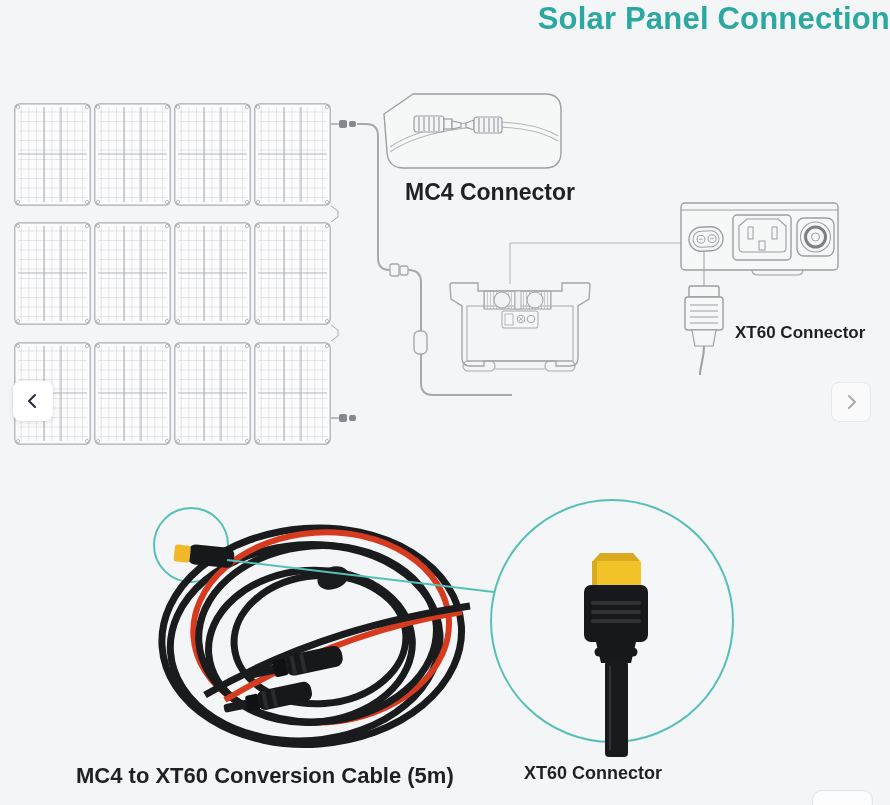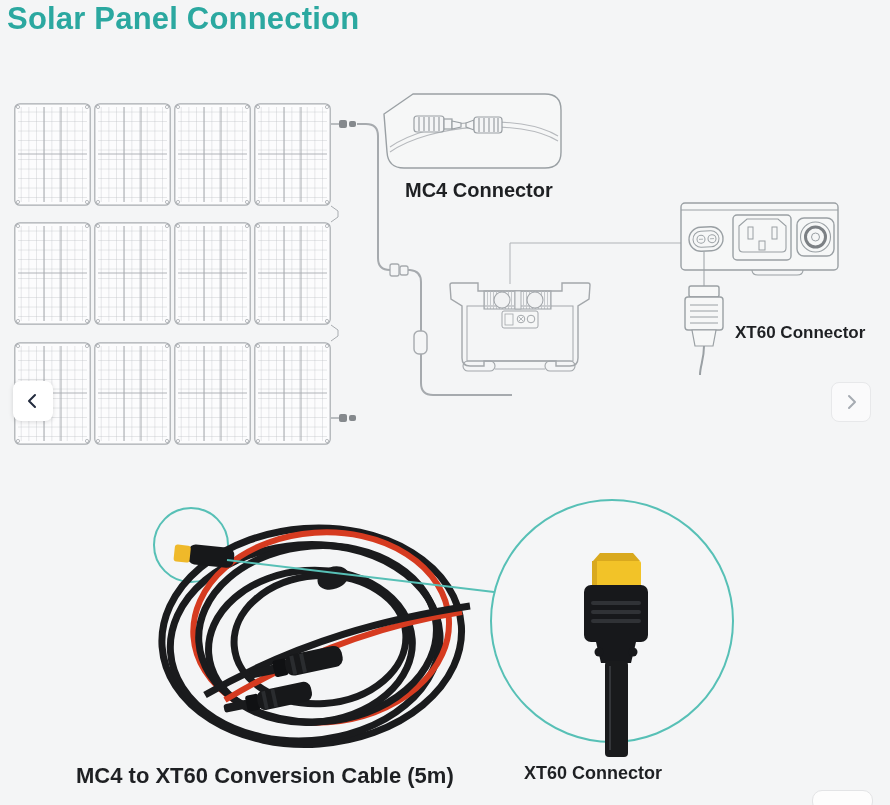--- a/index.html
+++ b/index.html
@@ -1,25 +1,25 @@
 <!DOCTYPE html>
 <html><head>
 <meta charset="utf-8">
 <style>
   * { margin:0; padding:0; box-sizing:border-box; }
   html,body { width:890px; height:805px; }
   body { font-family:"Liberation Sans", sans-serif; background:#f4f5f6; }
   .stage { position:relative; width:890px; height:805px; background:#f4f5f6; overflow:hidden; }
   .art { position:absolute; inset:0; width:890px; height:805px; }
   .title {
-    position:absolute; top:1px; left:7px; right:0; text-align:left;
+    position:absolute; top:1px; left:0; right:0; text-align:right;
     font-size:31px; font-weight:700; letter-spacing:0.2px; color:#2ba8a0;
   }
   .lbl { position:absolute; font-weight:700; color:#1e2023; white-space:nowrap; }
-  .lbl-mc4      { top:179px; left:405px; font-size:20px; }
+  .lbl-mc4      { top:179px; left:405px; font-size:23px; }
   .lbl-xt60-top { top:323px; left:735px; font-size:17px; }
   .lbl-cable    { top:763px; left:76px;  font-size:22px; }
   .lbl-xt60-bot { top:763px; left:524px; font-size:18px; }
   .navbtn {
     position:absolute; width:40px; height:40px; border-radius:8px;
     background:#ffffff; display:flex; align-items:center; justify-content:center;
     cursor:pointer; border:1px solid #ececee;
   }
   .navbtn.prev { left:13px; top:381px; border:none; box-shadow:0 1px 5px rgba(0,0,0,.14); }
   .navbtn.next { left:831px; top:382px; background:#fafafb; border:1px solid #e7e8ea; }

